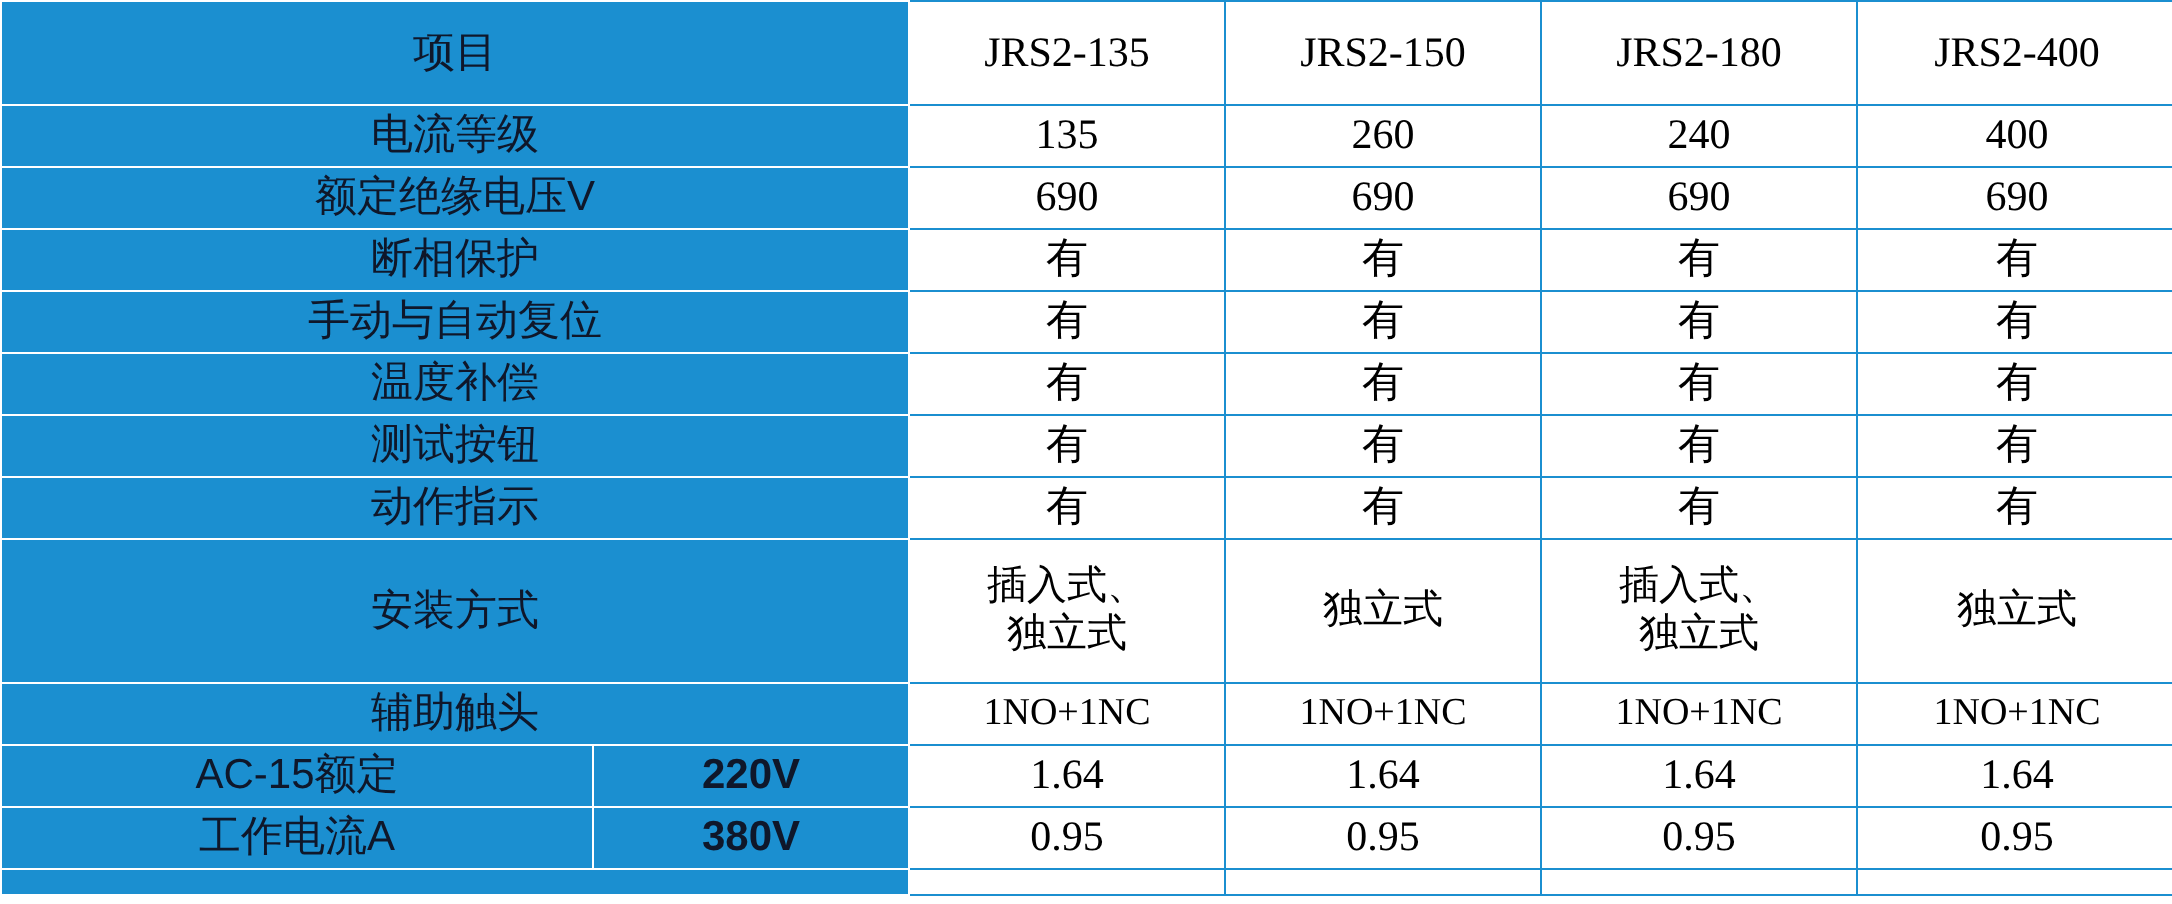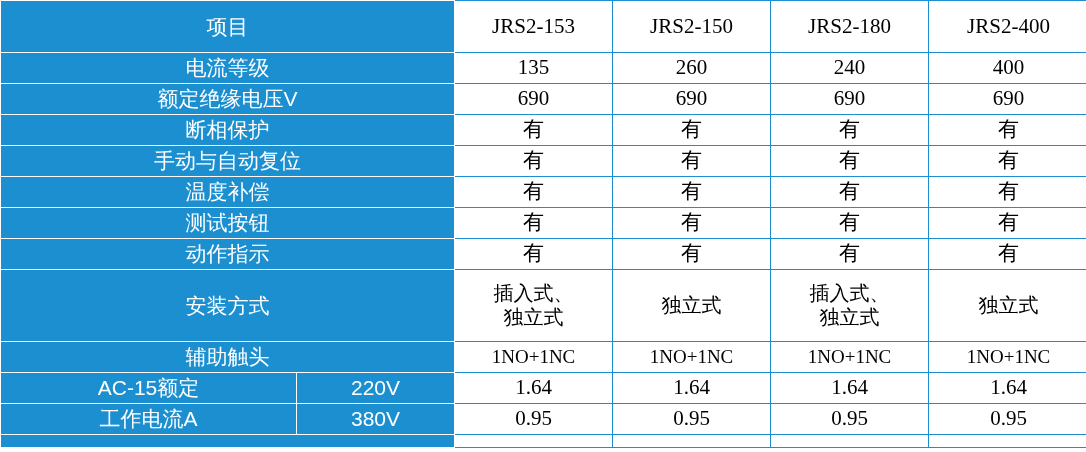--- a/index.html
+++ b/index.html
@@ -24,21 +24,21 @@
     text-align: center;
     vertical-align: middle;
     font-size: 21px;
     color: #000000;
     padding: 0;
     line-height: 1.22;
   }
   
   #spec-table td.lbl {
     background: #1b8fd0;
-    color: #ffffff;
+    color: #0f172a;
     font-family: "Liberation Sans", sans-serif;
     font-size: 21px;
     border: 1px solid #ffffff;
   }
   #spec-table td.val {
     background: #ffffff;
     color: #000000;
     border-left: 1px solid #1b8fd0;
     border-right: 1px solid #1b8fd0;
     border-top: 1px solid #1b8fd0;
@@ -55,20 +55,21 @@
   }
   .colw-label { width: 296px; }
   .colw-v { width: 158px; }
   .colw-vlast { width: 160px; }
   .row-h { height: 31px; }
   .row-h-tall { height: 62px; }
   .sub-lbl {
     background: #1b8fd0;
     color: #ffffff;
     font-family: "Liberation Sans", sans-serif;
+    font-weight: bold;
   }
   .lbl-left {
     text-align: left;
     padding-left: 6px;
   }
   .nowrap { white-space: nowrap; }
 </style>
 </head>
 <body>
 
@@ -78,21 +79,21 @@
     <col class="colw-v">
     <col class="colw-v">
     <col class="colw-v">
     <col class="colw-v">
     <col class="colw-vlast">
   </colgroup>
   <tbody>
 
     <tr class="row-h">
       <td class="lbl" colspan="2">项目</td>
-      <td class="val">JRS2-153</td>
+      <td class="val">JRS2-135</td>
       <td class="val">JRS2-150</td>
       <td class="val">JRS2-180</td>
       <td class="val">JRS2-400</td>
       <td class="val">JRS2-630</td>
     </tr>
 
     <tr class="row-h">
       <td class="lbl" colspan="2">电流等级</td>
       <td class="val">135</td>
       <td class="val">260</td>

